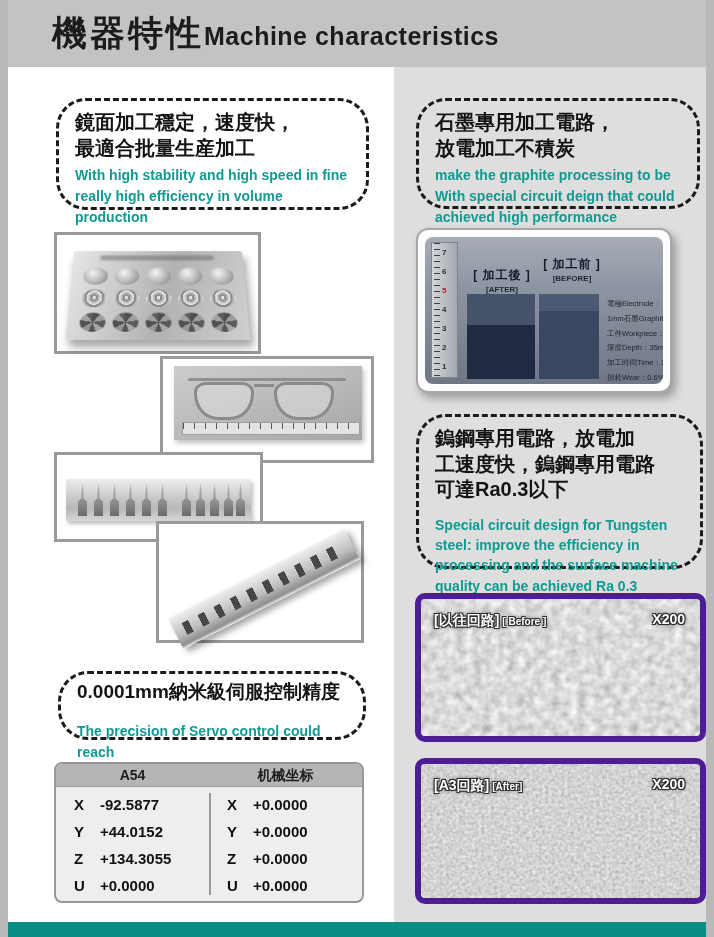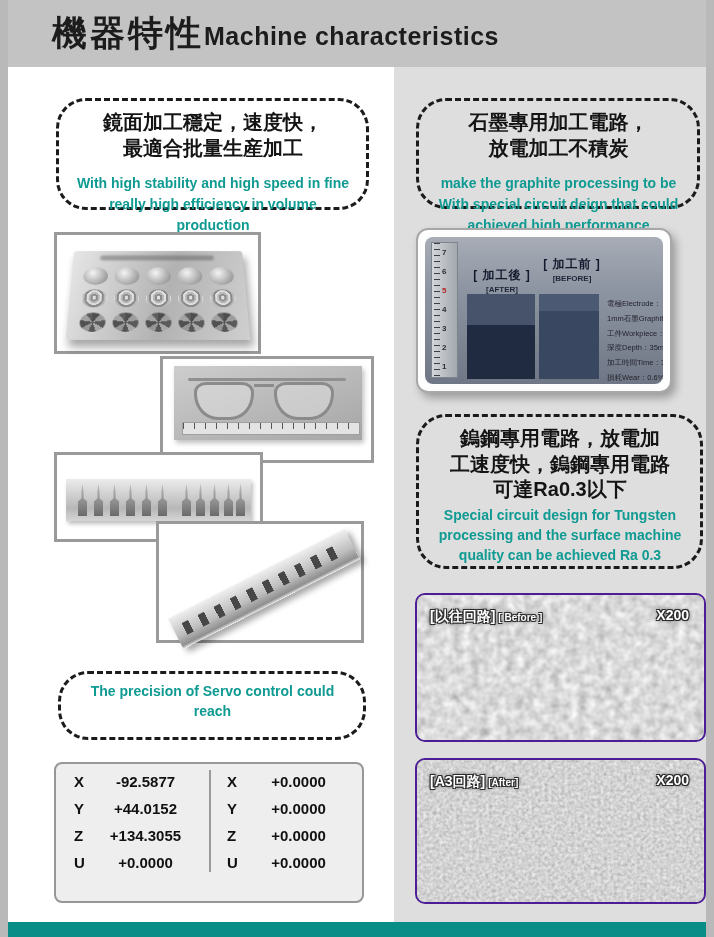--- a/index.html
+++ b/index.html
@@ -8,23 +8,23 @@
 
   
   .header{position:absolute;left:0;top:0;width:714px;height:67px;background:#c3c3c3;}
   .header .t-zh{position:absolute;left:44px;top:10px;font-size:35px;font-weight:bold;color:#1c1c1c;letter-spacing:3px;}
   .header .t-en{position:absolute;left:196px;top:22px;font-size:25px;font-weight:bold;color:#1c1c1c;letter-spacing:0.5px;}
 
   .left-panel{position:absolute;left:0;top:67px;width:386px;height:855px;background:#ffffff;}
   .footer-bar{position:absolute;left:0;top:922px;width:714px;height:15px;background:#0a8d87;}
 
   
-  .bubble{position:absolute;border:3px dashed #1b1b1b;border-radius:30px;padding:9px 15px 16px 16px;text-align:center;}
+  .bubble{position:absolute;border:3px dashed #1b1b1b;border-radius:30px;padding:9px 15px 16px 16px;}
   .bubble .zh{font-size:20px;line-height:1.28;font-weight:bold;color:#141414;}
-  .bubble .en{font-size:14px;line-height:1.5;font-weight:bold;color:#0f9a92;margin-top:12px;}
+  .bubble .en{font-size:14px;line-height:1.5;font-weight:bold;color:#0f9a92;margin-top:4px;}
 
   
   .photo-frame{position:absolute;background:#fff;border:3px solid #9a9a9a;}
 
   
   .plate{position:absolute;left:13px;top:10px;width:176px;height:97px;border-radius:3px;
     background:linear-gradient(105deg,#e6e6e6,#b2b2b2 55%,#cfcfcf);
     transform:perspective(420px) rotateX(24deg);
     box-shadow:3px 7px 9px rgba(0,0,0,.35);}
   .plate .mark{position:absolute;left:28px;top:5px;width:118px;height:6px;border-radius:3px;
@@ -66,21 +66,21 @@
   
   .coord-table{position:absolute;left:46px;top:762px;width:310px;height:141px;
     background:#eeeeee;border:2px solid #979797;border-radius:8px;overflow:hidden;}
   .ct-head{display:flex;height:23px;background:#b5b5b5;border-bottom:1px solid #9a9a9a;}
   .ct-head div{flex:1;text-align:center;font-size:14px;font-weight:bold;color:#1d1d1d;line-height:23px;}
   .ct-body{position:relative;height:116px;display:flex;}
   .ct-div{position:absolute;left:50%;top:6px;bottom:8px;width:2px;background:#9a9a9a;}
   .ct-col{flex:1;display:flex;flex-direction:column;justify-content:space-around;padding:4px 0;}
   .ct-row{display:flex;font-weight:bold;font-size:15px;color:#111;}
   .ct-row .ax{width:44px;padding-left:18px;}
-  .ct-row .val{flex:1;text-align:center;padding-right:18px;}
+  .ct-row .val{flex:1;text-align:left;padding-right:18px;}
 
   
   .graphite-panel{position:absolute;left:408px;top:228px;width:256px;height:165px;background:#fdfdfd;
     border:2px solid #a8a8a8;border-radius:12px;box-shadow:4px 5px 8px rgba(0,0,0,.3);padding:7px;}
   .g-photo{position:relative;width:100%;height:100%;border-radius:8px;overflow:hidden;
     background:linear-gradient(180deg,#a7acb6 0%,#8e95a2 35%,#6f7786 100%);}
   .v-ruler{position:absolute;left:6px;top:5px;bottom:6px;width:27px;
     background:linear-gradient(90deg,#d2d5d9,#a3a8ae);
     border:1px solid #7e848b;display:flex;flex-direction:column;justify-content:space-between;
     padding:6px 2px 6px 10px;}
@@ -91,21 +91,21 @@
   .g-label{position:absolute;text-align:center;color:#131a2d;}
   .g-label .zh{font-size:12px;font-weight:bold;letter-spacing:1px;}
   .g-label .sub{font-size:8px;font-weight:bold;margin-top:1px;color:#1d2436;}
   .sample{position:absolute;top:57px;bottom:5px;}
   .sample.after{left:42px;width:68px;background:linear-gradient(180deg,#46536b 0 36%,#202b41 36%);}
   .sample.before{left:114px;width:60px;background:linear-gradient(180deg,#4c5973 0 20%,#3a4760 20%);}
   .g-specs{position:absolute;left:182px;top:60px;width:60px;}
   .g-specs div{font-size:7.5px;color:#23232e;line-height:14.8px;white-space:nowrap;}
 
   
-  .micro{position:absolute;border-radius:10px;overflow:hidden;border:2px solid #4c1d95;background:#9a9a9a;}
+  .micro{position:absolute;border-radius:10px;overflow:hidden;border:6px solid #4c1d95;background:#9a9a9a;}
   .micro svg{position:absolute;left:0;top:0;width:100%;height:100%;}
   .micro .lab{position:absolute;left:13px;top:12px;z-index:2;color:#fff;white-space:nowrap;
     text-shadow:-1px -1px 0 #2b2b2b,1px -1px 0 #2b2b2b,-1px 1px 0 #2b2b2b,1px 1px 0 #2b2b2b,0 0 4px #000;}
   .micro .lab .zh{font-size:14px;font-weight:bold;}
   .micro .lab .en{font-size:10px;font-weight:bold;margin-left:3px;}
   .micro .mag{position:absolute;right:15px;top:12px;z-index:2;color:#fff;font-size:14px;font-weight:bold;
     text-shadow:-1px -1px 0 #2b2b2b,1px -1px 0 #2b2b2b,-1px 1px 0 #2b2b2b,1px 1px 0 #2b2b2b,0 0 4px #000;}
 </style>
 </head>
 <body>
@@ -177,26 +177,31 @@
     </div>
   </div>
 
   <div class="photo-frame" style="left:148px;top:521px;width:208px;height:122px;z-index:3;">
     <div class="bar-diag">
       <div class="slots"></div>
     </div>
   </div>
 
   <div class="bubble" style="left:50px;top:671px;width:308px;height:69px;padding-top:6px;">
-    <div class="en" style="margin-top:1px;line-height:1.45;">
+    <div class="zh" style="font-size:19px;">0.0001mm納米級伺服控制精度</div>
+    <div class="en" style="margin-top:17px;line-height:1.45;">
       <div>The precision of Servo control could reach</div>
     </div>
   </div>
 
   <div class="coord-table">
+    <div class="ct-head">
+      <div>A54</div>
+      <div>机械坐标</div>
+    </div>
     <div class="ct-body">
       <div class="ct-div"></div>
       <div class="ct-col">
         <div class="ct-row">
             <span class="ax">X</span>
             <span class="val">-92.5877</span>
           </div>
         <div class="ct-row">
             <span class="ax">Y</span>
             <span class="val">+44.0152</span>
@@ -270,22 +275,23 @@
         <div>加工時間Time：3.5Hour</div>
         <div>損耗Wear：0.6%</div>
       </div>
     </div>
   </div>
 
   <div class="bubble" style="left:408px;top:414px;width:287px;height:155px;">
     <div class="zh">鎢鋼專用電路，放電加</div>
     <div class="zh">工速度快，鎢鋼專用電路</div>
     <div class="zh">可達Ra0.3以下</div>
-    <div class="en" style="margin-top:2px;line-height:1.45;">
+    <div class="en" style="margin-top:12px;line-height:1.45;">
       <div>Special circuit design for Tungsten</div>
+      <div>steel: improve the efficiency in</div>
       <div>processing and the surface machine</div>
       <div>quality can be achieved  Ra 0.3</div>
     </div>
   </div>
 
   <div class="micro" style="left:407px;top:593px;width:291px;height:149px;">
     <svg viewBox="0 0 291 149" preserveAspectRatio="none">
       <filter id="grainA" x="0" y="0" width="100%" height="100%">
         <feTurbulence type="fractalNoise" baseFrequency="0.11" numOctaves="2" seed="7"></feTurbulence>
         <feColorMatrix type="saturate" values="0"></feColorMatrix>

